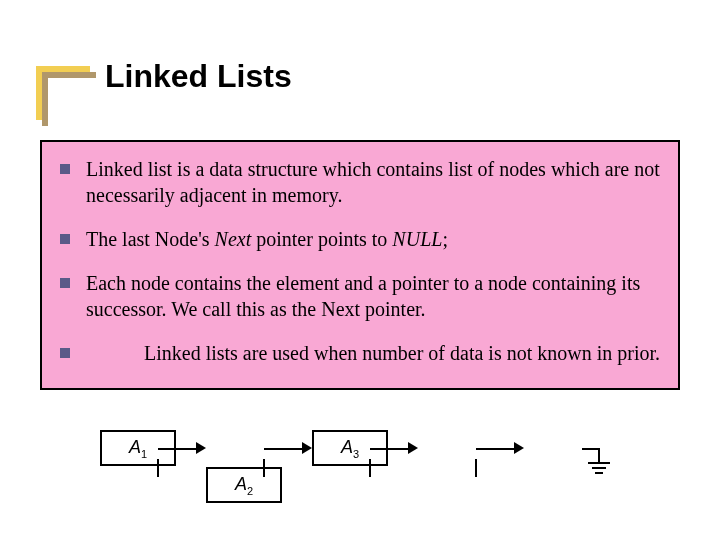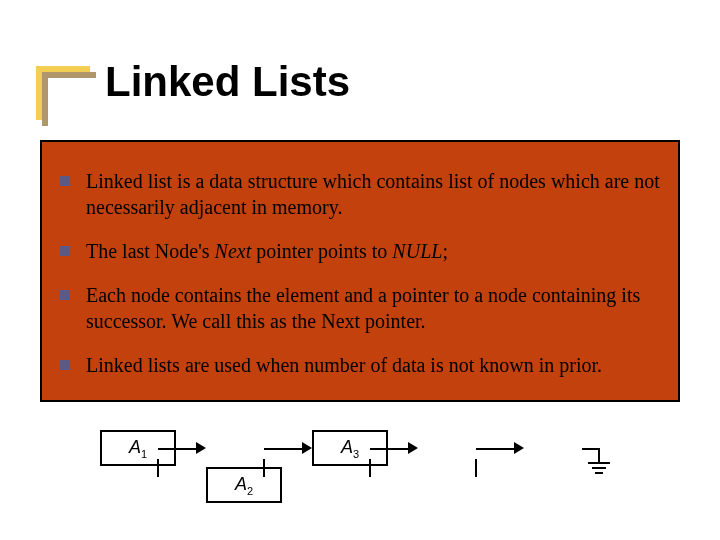--- a/index.html
+++ b/index.html
@@ -34,43 +34,43 @@
   .deco-cut {
     position: absolute;
     left: 12px; top: 12px;
     width: 60px; height: 60px;
     background: #fff;
   }
   .title {
     position: absolute;
     left: 105px;
     top: 58px;
-    font-size: 42px;
+    font-size: 32px;
     font-weight: bold;
     font-family: Arial, Helvetica, sans-serif;
     color: #000;
   }
   .content-box {
     position: absolute;
     left: 40px;
     top: 140px;
     width: 640px;
-    background: #c2410c;
+    background: #f9a8d4;
     border: 2px solid #000;
-    padding: 26px 18px 22px 18px;
+    padding: 14px 18px 22px 18px;
   }
   .bullet-row {
     display: flex;
     align-items: flex-start;
     margin-bottom: 18px;
     font-size: 20px;
     line-height: 1.3;
     color: #000;
   }
-  .bullet-row:last-child { margin-bottom: 0; }
+  .bullet-row:last-child { margin-bottom: 0; text-align: right; }
   .bullet-icon {
     width: 10px;
     height: 10px;
     background: #5a5a88;
     margin-top: 8px;
     margin-right: 16px;
     flex-shrink: 0;
   }
   .bullet-text {
     flex: 1;

